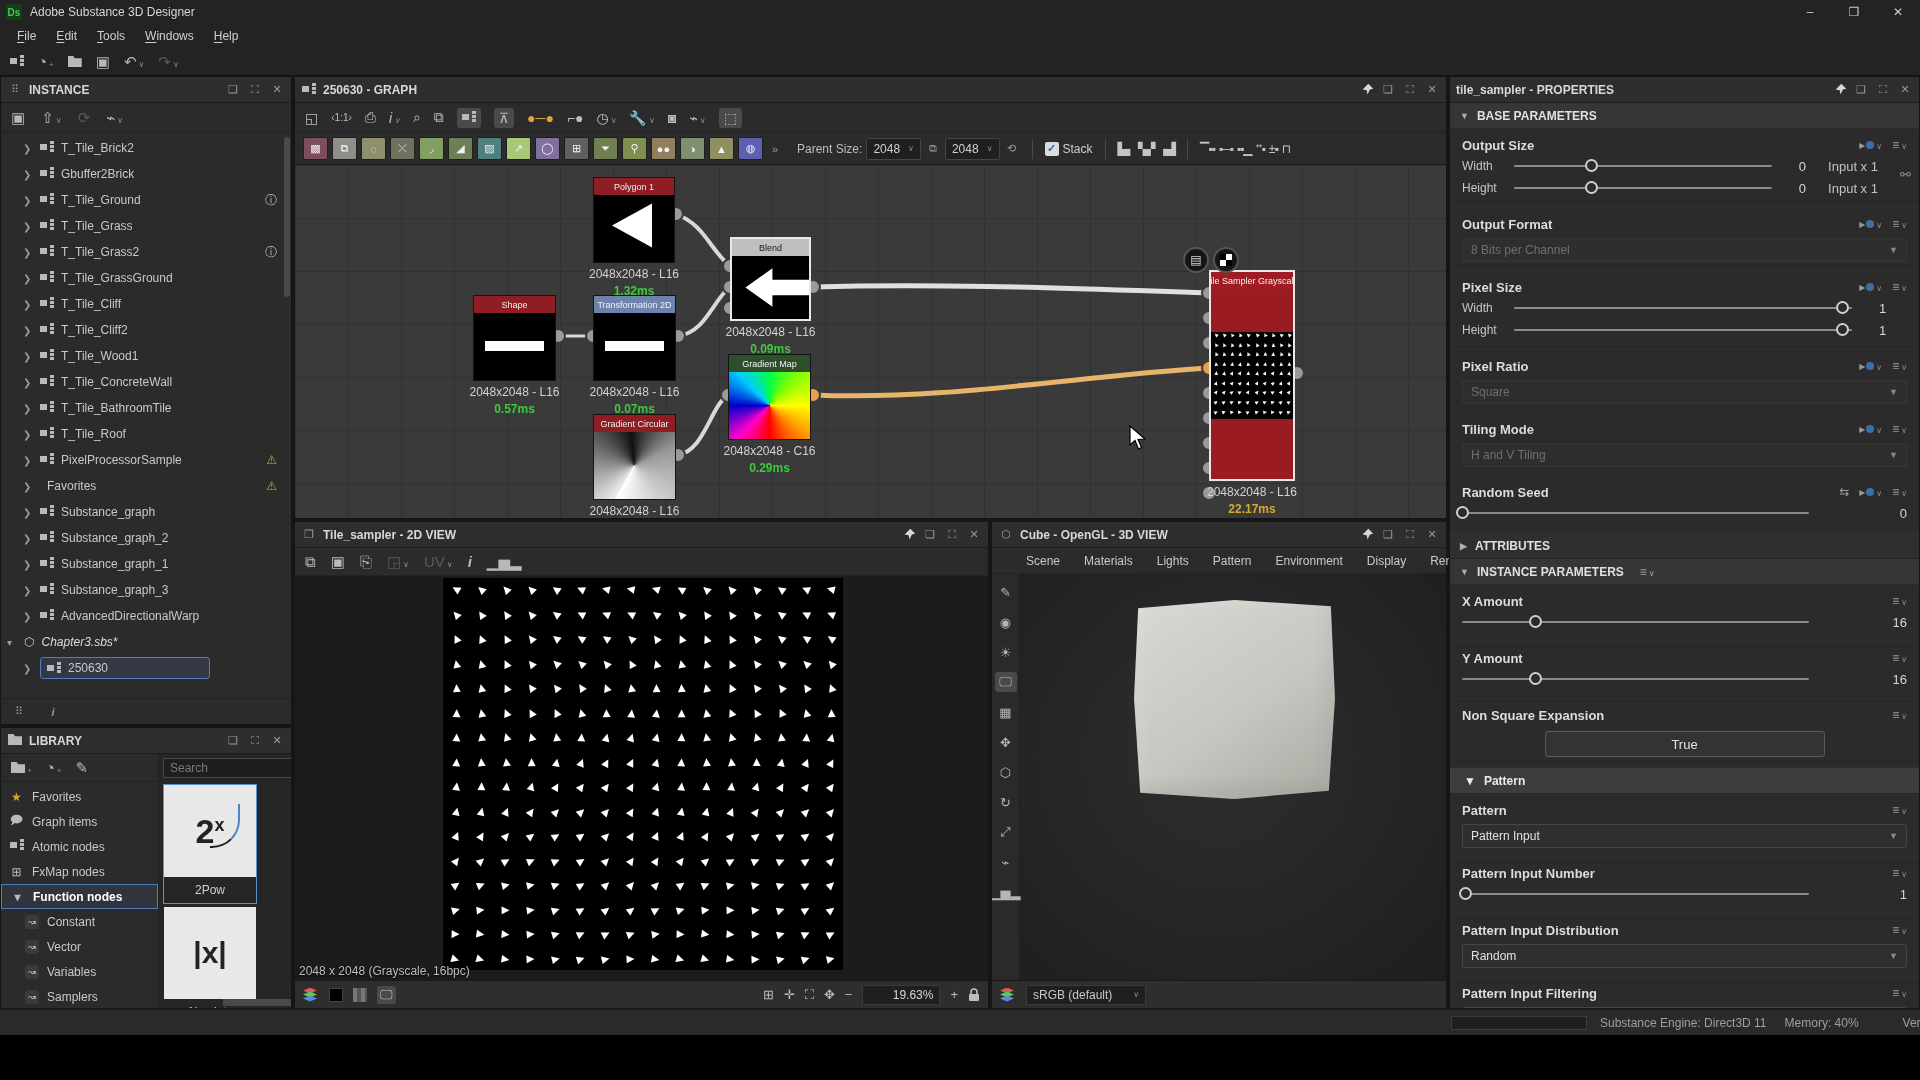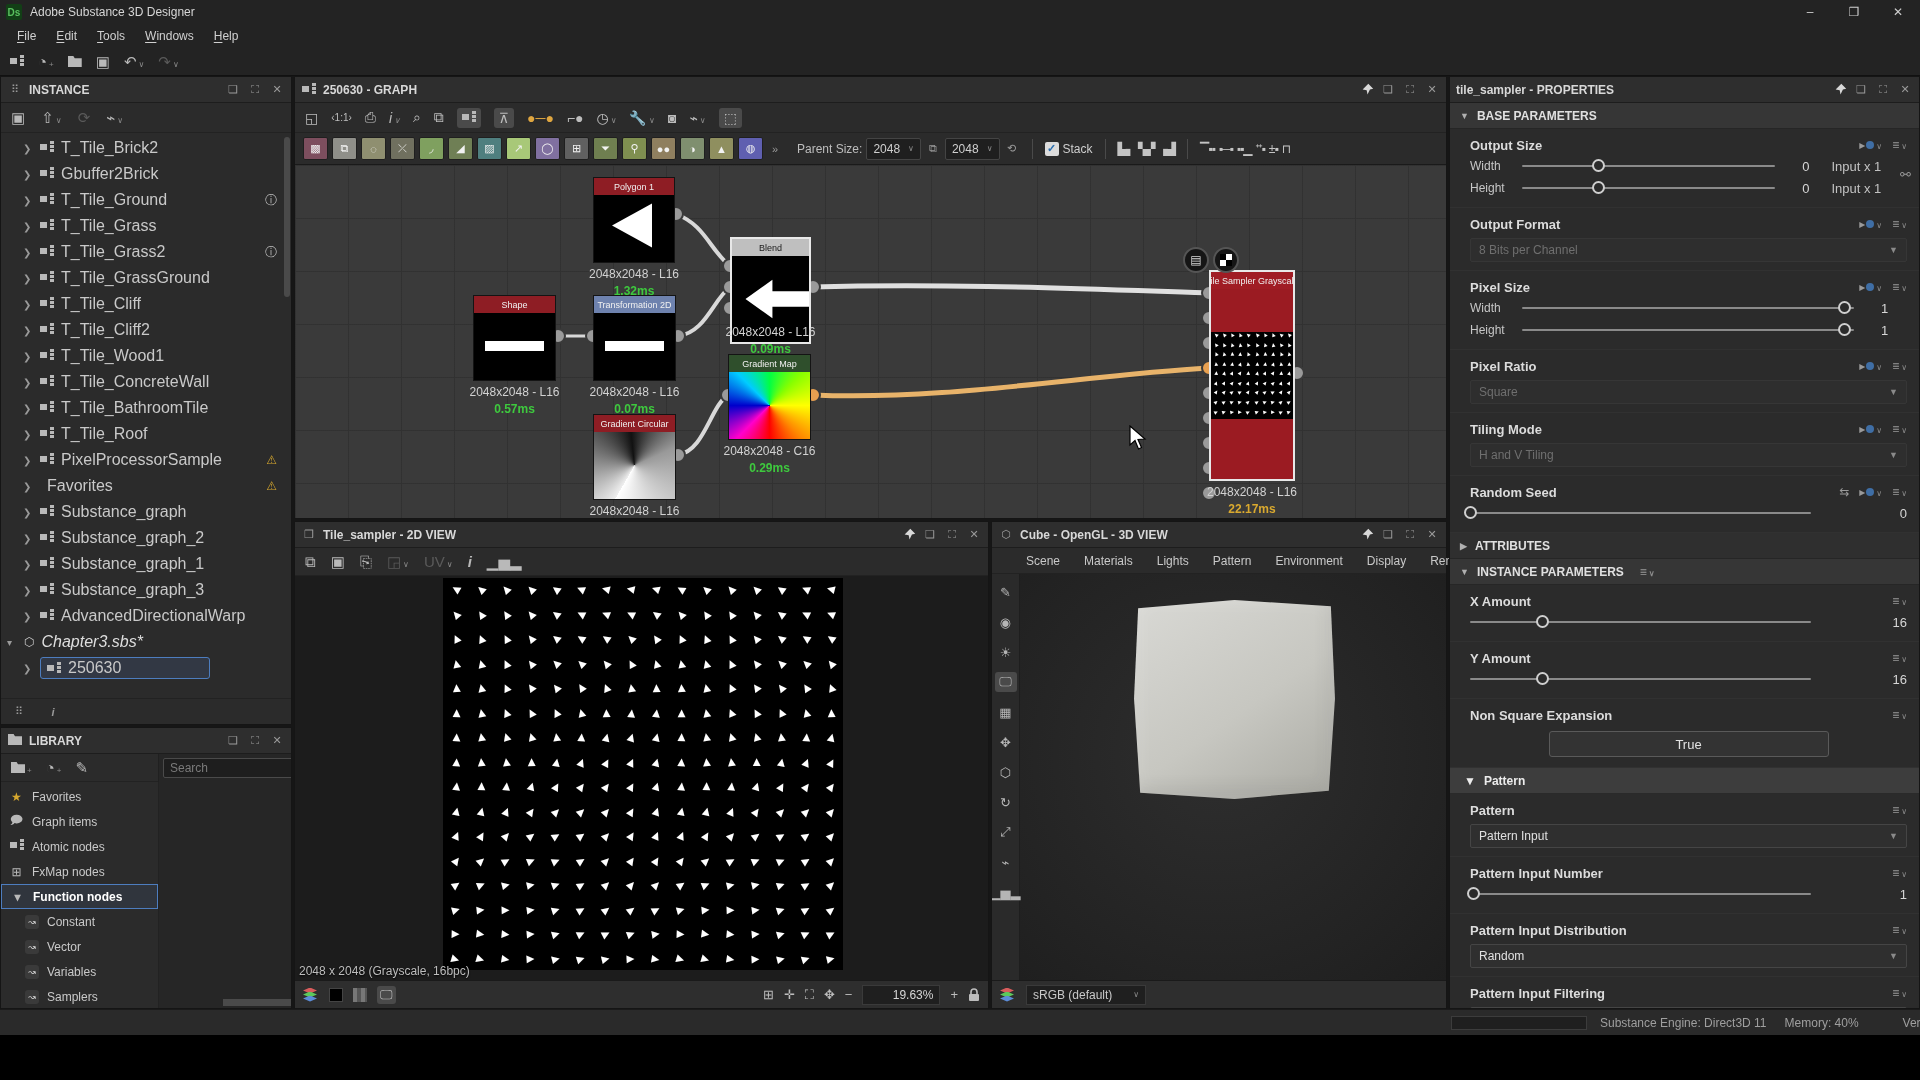--- a/index.html
+++ b/index.html
@@ -36,21 +36,21 @@
   .hicon { color:#9a9a9a; font-size:11px; width:16px; text-align:center; }
   .pin-svg { width:13px; height:13px; }
 
   
   .ex-toolbar { height:30px; display:flex; align-items:center; gap:16px; padding-left:10px;
     border-bottom:1px solid #222; flex:none; }
   .tree { flex:1; overflow:hidden; position:relative; padding-top:2px; }
   .trow { height:26px; display:flex; align-items:center; gap:7px; padding-left:22px; position:relative; }
   .trow .chev { color:#9a9a9a; font-size:10px; width:10px; }
   .trow .nicon { flex:none; }
-  .trow .tlabel { color:#c9c9c9; font-size:16px; white-space:nowrap; }
+  .trow .tlabel { color:#c9c9c9; font-size:12px; white-space:nowrap; }
   .trow .badge { position:absolute; right:14px; font-size:12px; }
   .badge.info { color:#bdbdbd; }
   .badge.warn { color:#d7a82e; }
   .trow.pkg { padding-left:6px; }
   .trow.pkg .tlabel { font-style:italic; color:#dedede; }
   .trow.sel-box { padding-left:22px; }
   .selwrap { display:flex; align-items:center; gap:7px; border:1px solid #4d7dbf; background:#323844;
     border-radius:3px; height:22px; padding:0 8px 0 6px; min-width:170px; }
   .ex-footer { height:26px; border-top:1px solid #222; display:flex; align-items:center; gap:18px;
     padding-left:10px; flex:none; }
@@ -162,21 +162,21 @@
     align-items:center; gap:10px; padding:0 8px; flex:none; }
   .csdd { width:120px; height:20px; background:#1f1f1f; border:1px solid #3a3a3a; color:#c9c9c9;
     display:flex; align-items:center; justify-content:space-between; padding:0 6px; }
 
   
   .props-scroll { flex:1; overflow:hidden; }
   .secbar { height:26px; background:#363636; display:flex; align-items:center; gap:8px;
     padding:0 10px; font-weight:bold; color:#e0e0e0; border-bottom:1px solid #262626; }
   .secbar.dim { background:#2f2f2f; }
   .secbar .chev { font-size:9px; color:#b0b0b0; }
-  .prow { padding:6px 12px 8px 20px; border-bottom:1px solid #313131; position:relative; }
+  .prow { padding:6px 12px 8px 12px; border-bottom:1px solid #313131; position:relative; }
   .prow .plabelrow { display:flex; align-items:center; height:20px; }
   .plabel { color:#dcdcdc; font-weight:bold; font-size:13px; flex:1; }
   .picons { display:flex; gap:10px; align-items:center; }
   .pic { color:#9a9a9a; font-size:12px; }
   .pic .dot { display:inline-block; width:8px; height:8px; border-radius:50%; background:#3f6ea5; margin-left:1px; }
   .sliderline { display:flex; align-items:center; height:22px; gap:8px; }
   .sl-name { width:44px; color:#c6c6c6; font-size:12px; }
   .track { position:relative; height:2px; background:#8a8a8a; border-radius:1px; }
   .knob { position:absolute; top:-6px; width:13px; height:13px; border-radius:50%; background:#2b2b2b;
     border:2px solid #cfcfcf; }
@@ -419,20 +419,32 @@
               <span class="fn-ic">↝</span>
               <span>Samplers</span>
             </div>
           </div>
       </div>
       <div class="lib-right">
         <div class="searchwrap">
           <input class="search" placeholder="Search" style="">
 
         </div>
+        <div class="thumbcol" id="lib-thumbs">
+            <div class="thumb sel">
+              <div class="timg">
+                <span class="twox">2<sup>x</sup><span class="curve"></span></span>
+              </div>
+              <div class="tlab">2Pow</div>
+            </div>
+            <div class="thumb">
+              <div class="timg">|x|</div>
+              <div class="tlab">Absolute</div>
+            </div>
+          </div>
 
         <div class="hsb"></div>
       </div>
     </div>
   </div>
 
   <div class="panel" style="left:294px; top:76px; width:1153px; height:443px;">
     <div class="phead">
       <span class="hicon"><span class="gnode-ic"></span></span>
       <span class="ptitle">250630 - GRAPH</span>
@@ -537,21 +549,21 @@
           <circle cx="914" cy="328" r="7" fill="#9a9a9a" stroke="#3a3a3a" stroke-width="2"></circle>
         </svg>
     <div class="gnode" style="left: 298px; top: 12px; width: 82px; height: 86px;">
           <div class="nhead" style="background: rgb(142, 29, 36); color: rgb(240, 240, 240);">Polygon 1</div>
           <div class="nbody"><svg width="100%" height="100%" viewBox="0 0 80 66">
               <polygon points="58,8 18,30 58,52" fill="#fff"></polygon>
             </svg></div>
         </div>
         <div class="nmeta" style="left: 278px; top: 102px; width: 122px;">2048x2048 - L16</div>
         <div class="ntime" style="left: 278px; top: 119px; width: 122px; color: rgb(62, 201, 62);">1.32ms</div>
-        <div class="gnode sel" style="left: 435px; top: 72px; width: 81px; height: 107px;">
+        <div class="gnode sel" style="left: 435px; top: 72px; width: 81px; height: 84px;">
           <div class="nhead" style="background: rgb(191, 191, 191); color: rgb(26, 26, 26);">Blend</div>
           <div class="nbody"><svg width="100%" height="100%" viewBox="0 0 80 64">
               <polygon points="14,32 42,12 42,24 80,24 80,40 42,40 42,52" fill="#fff"></polygon>
             </svg></div>
         </div>
         <div class="nmeta" style="left: 415px; top: 160px; width: 121px;">2048x2048 - L16</div>
         <div class="ntime" style="left: 415px; top: 177px; width: 121px; color: rgb(62, 201, 62);">0.09ms</div>
         <div class="gnode" style="left: 178px; top: 130px; width: 83px; height: 86px;">
           <div class="nhead" style="background: rgb(142, 29, 36); color: rgb(240, 240, 240);">Shape</div>
           <div class="nbody">

